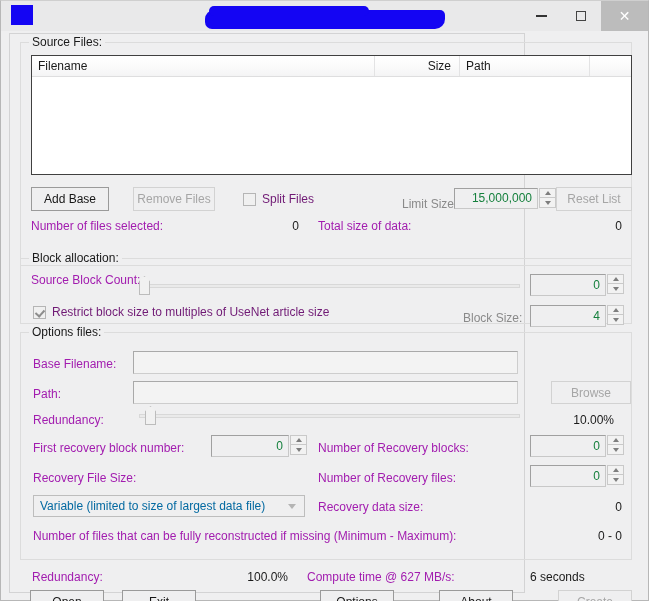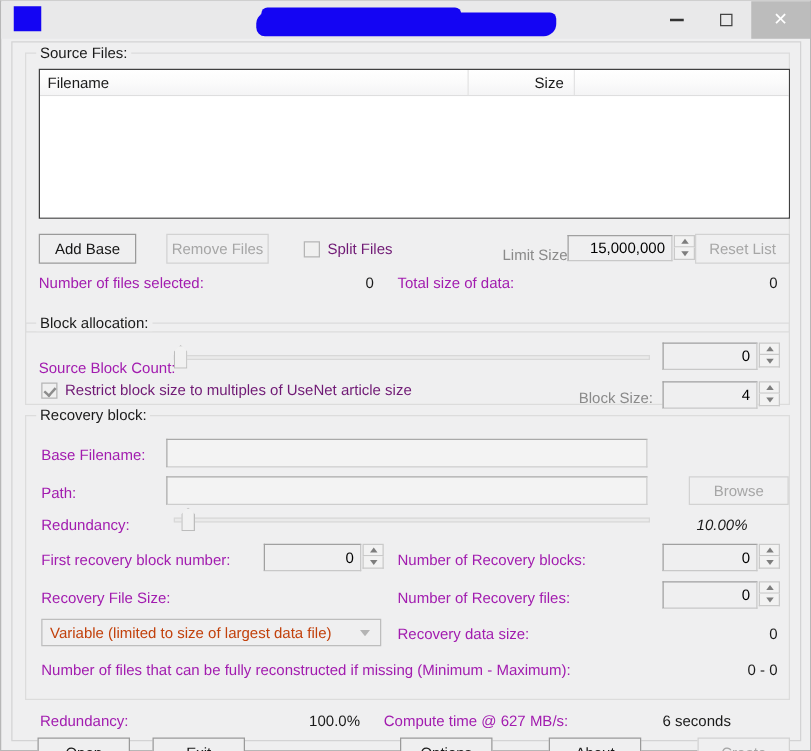--- a/index.html
+++ b/index.html
@@ -111,21 +111,21 @@
     font-size: 14px;
     line-height: 14px;
     font-family: "DejaVu Sans", sans-serif;
   }
 
   
   .client {
     position: absolute;
     left: 8px;
     top: 32px;
-    width: 632px;
+    width: 516px;
     height: 560px;
     background: #efeff0;
     border: 1px solid #d3d3d4;
     box-sizing: border-box;
   }
 
   
   .group {
     position: absolute;
     border: 1px solid #dcdcdc;
@@ -256,21 +256,21 @@
   
   .field {
     position: absolute;
     box-sizing: border-box;
     background: #efeff0;
     border: 1px solid #a0a0a0;
     border-bottom-color: #c8c8c8;
     border-right-color: #c8c8c8;
     font-size: 12px;
     line-height: 18px;
-    color: #000000;
+    color: #15803d;
     padding: 0 5px;
     overflow: hidden;
     white-space: nowrap;
   }
   .field.num { text-align: right; }
   .field.textbox {
     background: #f3f3f3;
     border: 1px solid #a9a9a9;
     border-bottom-color: #cdcdcd;
     border-right-color: #cdcdcd;
@@ -327,21 +327,21 @@
 
   
   .combo {
     position: absolute;
     box-sizing: border-box;
     background: #efeff0;
     border: 1px solid #bdbdbd;
     display: flex;
     align-items: center;
     font-size: 12px;
-    color: #c2410c;
+    color: #0369a1;
     padding-left: 6px;
     white-space: nowrap;
     overflow: hidden;
   }
   .combo .caret {
     position: absolute;
     right: 8px;
     width: 0; height: 0;
     border-left: 4px solid transparent;
     border-right: 4px solid transparent;
@@ -373,20 +373,21 @@
 
   <div class="client">
 
     <div class="group" style="left:10px; top:8px; width:612px; height:224px;">
       <span class="group-title">Source Files:</span>
 
       <div class="listview">
         <div class="lv-header">
           <div class="lv-col c-filename">Filename</div>
           <div class="lv-col c-size">Size</div>
+          <div class="lv-col c-path">Path</div>
           <div class="lv-col c-extra"></div>
         </div>
         <div class="lv-body"></div>
       </div>
 
       <div class="btn" style="left:10px; top:144px; width:78px; height:24px;">Add Base</div>
       <div class="btn disabled" style="left:112px; top:144px; width:82px; height:24px;">Remove Files</div>
 
       <div class="cb disabled" style="left:222px; top:149px;">
         <span class="box"></span>
@@ -408,21 +409,21 @@
 
       <span class="lbl" style="left:10px; top:176px;">Number of files selected:</span>
       <span class="val" style="left:200px; top:176px; width:78px;">0</span>
       <span class="lbl" style="left:297px; top:176px;">Total size of data:</span>
       <span class="val" style="left:520px; top:176px; width:81px;">0</span>
     </div>
 
     <div class="group" style="left:10px; top:224px; width:612px; height:66px;">
       <span class="group-title">Block allocation:</span>
 
-      <span class="lbl" style="left:10px; top:28px;">Source Block Count:</span>
+      <span class="lbl" style="left:10px; top:14px;">Source Block Count:</span>
 
       <div class="slider" style="left:118px; top:16px; width:381px;">
         <div class="track"></div>
         <div class="thumb" style="left:0px;"></div>
       </div>
 
       <div class="field num" style="left:509px; top:15px; width:76px; height:22px; line-height:20px;">0</div>
       <div class="spin" style="left:586px; top:15px;">
         <div class="sp">
             <span class="arrow-up"></span>
@@ -443,35 +444,35 @@
         <div class="sp">
             <span class="arrow-up"></span>
           </div>
         <div class="sp">
             <span class="arrow-down"></span>
           </div>
       </div>
     </div>
 
     <div class="group" style="left:10px; top:298px; width:612px; height:228px;">
-      <span class="group-title">Recovery block:</span>
+      <span class="group-title">Options files:</span>
 
       <span class="lbl" style="left:12px; top:24px;">Base Filename:</span>
       <div class="field textbox" style="left:112px; top:18px; width:385px; height:23px; line-height:21px;"></div>
 
       <span class="lbl" style="left:12px; top:54px;">Path:</span>
       <div class="field textbox" style="left:112px; top:48px; width:385px; height:23px; line-height:21px;"></div>
       <div class="btn disabled" style="left:530px; top:48px; width:80px; height:23px;">Browse</div>
 
       <span class="lbl" style="left:12px; top:80px;">Redundancy:</span>
       <div class="slider" style="left:118px; top:72px; width:381px;">
         <div class="track"></div>
         <div class="thumb" style="left:6px;"></div>
       </div>
-      <span class="val" style="left:486px; top:80px; width:91px;font-style:italic;">10.00%</span>
+      <span class="val" style="left:502px; top:80px; width:91px;">10.00%</span>
 
       <span class="lbl" style="left:12px; top:108px;">First recovery block number:</span>
       <div class="field num" style="left:190px; top:102px; width:78px; height:22px; line-height:20px;">0</div>
       <div class="spin" style="left:269px; top:102px;">
         <div class="sp">
             <span class="arrow-up"></span>
           </div>
         <div class="sp">
             <span class="arrow-down"></span>
           </div>

